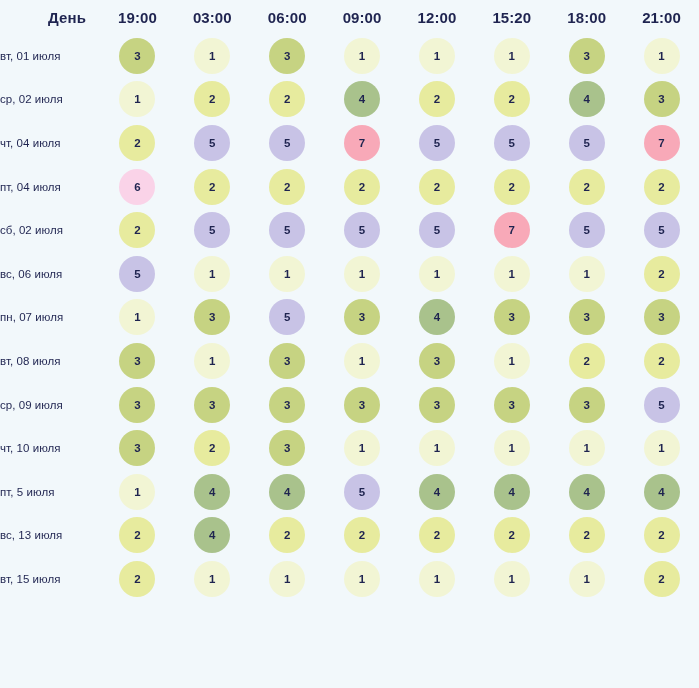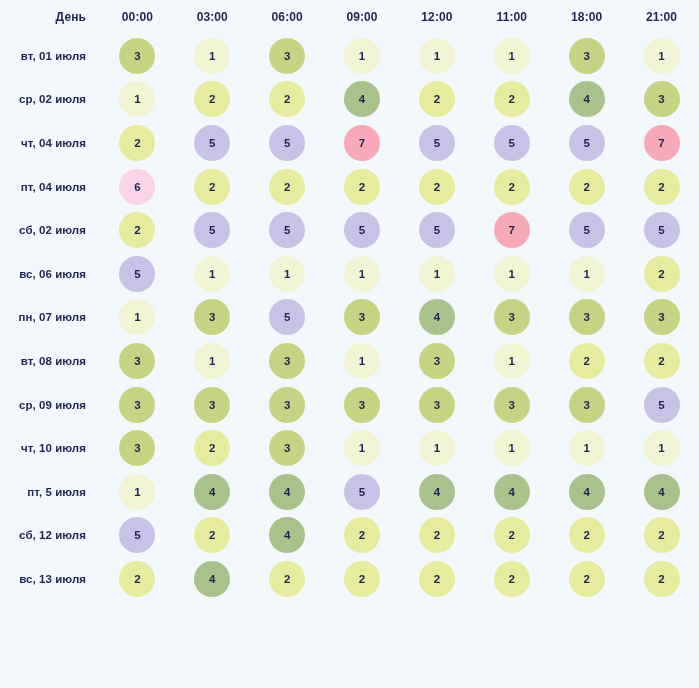--- a/index.html
+++ b/index.html
@@ -16,44 +16,44 @@
   }
   #heatmap-table {
     width: 699px;
     border-collapse: collapse;
     table-layout: fixed;
   }
   #heatmap-table col.day-col { width: 100px; }
   #heatmap-table col.hour-col { width: 74.875px; }
 
   th {
-    font-size: 12px;
+    font-size: 15px;
     font-weight: bold;
     color: #1f2450;
     padding: 0;
     height: 34px;
     vertical-align: middle;
     text-align: center;
     letter-spacing: 0.1px;
   }
   th.day-head {
     text-align: right;
     padding-right: 14px;
   }
   td {
     padding: 0;
     height: 43.6px;
     vertical-align: middle;
     text-align: center;
   }
   td.day-label {
     font-size: 11.5px;
-    font-weight: bold;
+    font-weight: normal;
     color: #1f2450;
-    text-align: right;
+    text-align: left;
     padding-right: 14px;
     white-space: nowrap;
     letter-spacing: 0.05px;
   }
   .bubble {
     display: inline-block;
     width: 36px;
     height: 36px;
     line-height: 36px;
     border-radius: 50%;
@@ -82,26 +82,26 @@
       <col class="hour-col">
       <col class="hour-col">
     <col class="hour-col">
       <col class="hour-col">
       <col class="hour-col">
       <col class="hour-col">
   </colgroup>
   <thead>
     <tr>
       <th class="day-head">День</th>
-      <th>00:00</th>
+      <th>19:00</th>
       <th>03:00</th>
       <th>06:00</th>
       <th>09:00</th>
       <th>12:00</th>
-      <th>11:00</th>
+      <th>15:20</th>
       <th>18:00</th>
       <th>21:00</th>
     </tr>
   </thead>
   <tbody id="heatmap-body">
       <tr>
         <td class="day-label">вт, 01 июля</td>
         <td><span class="bubble v3">3</span></td>
         <td><span class="bubble v1">1</span></td>
         <td><span class="bubble v3">3</span></td>
@@ -215,35 +215,35 @@
         <td><span class="bubble v1">1</span></td>
         <td><span class="bubble v4">4</span></td>
         <td><span class="bubble v4">4</span></td>
         <td><span class="bubble v5">5</span></td>
         <td><span class="bubble v4">4</span></td>
         <td><span class="bubble v4">4</span></td>
         <td><span class="bubble v4">4</span></td>
         <td><span class="bubble v4">4</span></td>
       </tr>
       <tr>
-        <td class="day-label">сб, 12 июля</td>
-        <td><span class="bubble v5">5</span></td>
-        <td><span class="bubble v2">2</span></td>
-        <td><span class="bubble v4">4</span></td>
-        <td><span class="bubble v2">2</span></td>
-        <td><span class="bubble v2">2</span></td>
-        <td><span class="bubble v2">2</span></td>
-        <td><span class="bubble v2">2</span></td>
-        <td><span class="bubble v2">2</span></td>
-      </tr>
-      <tr>
         <td class="day-label">вс, 13 июля</td>
         <td><span class="bubble v2">2</span></td>
         <td><span class="bubble v4">4</span></td>
         <td><span class="bubble v2">2</span></td>
         <td><span class="bubble v2">2</span></td>
         <td><span class="bubble v2">2</span></td>
         <td><span class="bubble v2">2</span></td>
         <td><span class="bubble v2">2</span></td>
+        <td><span class="bubble v2">2</span></td>
+      </tr>
+      <tr>
+        <td class="day-label">вт, 15 июля</td>
+        <td><span class="bubble v2">2</span></td>
+        <td><span class="bubble v1">1</span></td>
+        <td><span class="bubble v1">1</span></td>
+        <td><span class="bubble v1">1</span></td>
+        <td><span class="bubble v1">1</span></td>
+        <td><span class="bubble v1">1</span></td>
+        <td><span class="bubble v1">1</span></td>
         <td><span class="bubble v2">2</span></td>
       </tr>
     </tbody>
 </table>
 
 </body></html>

